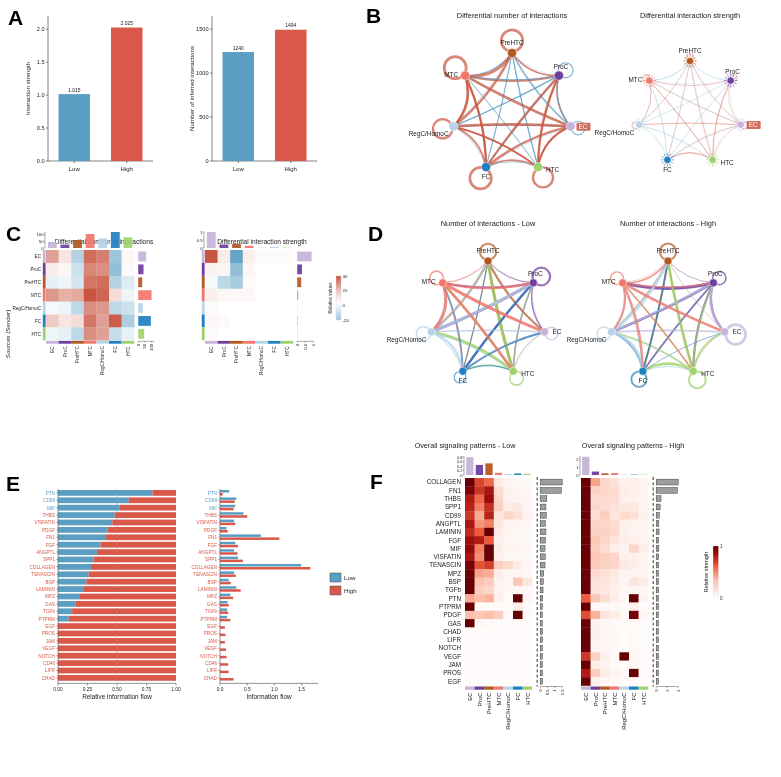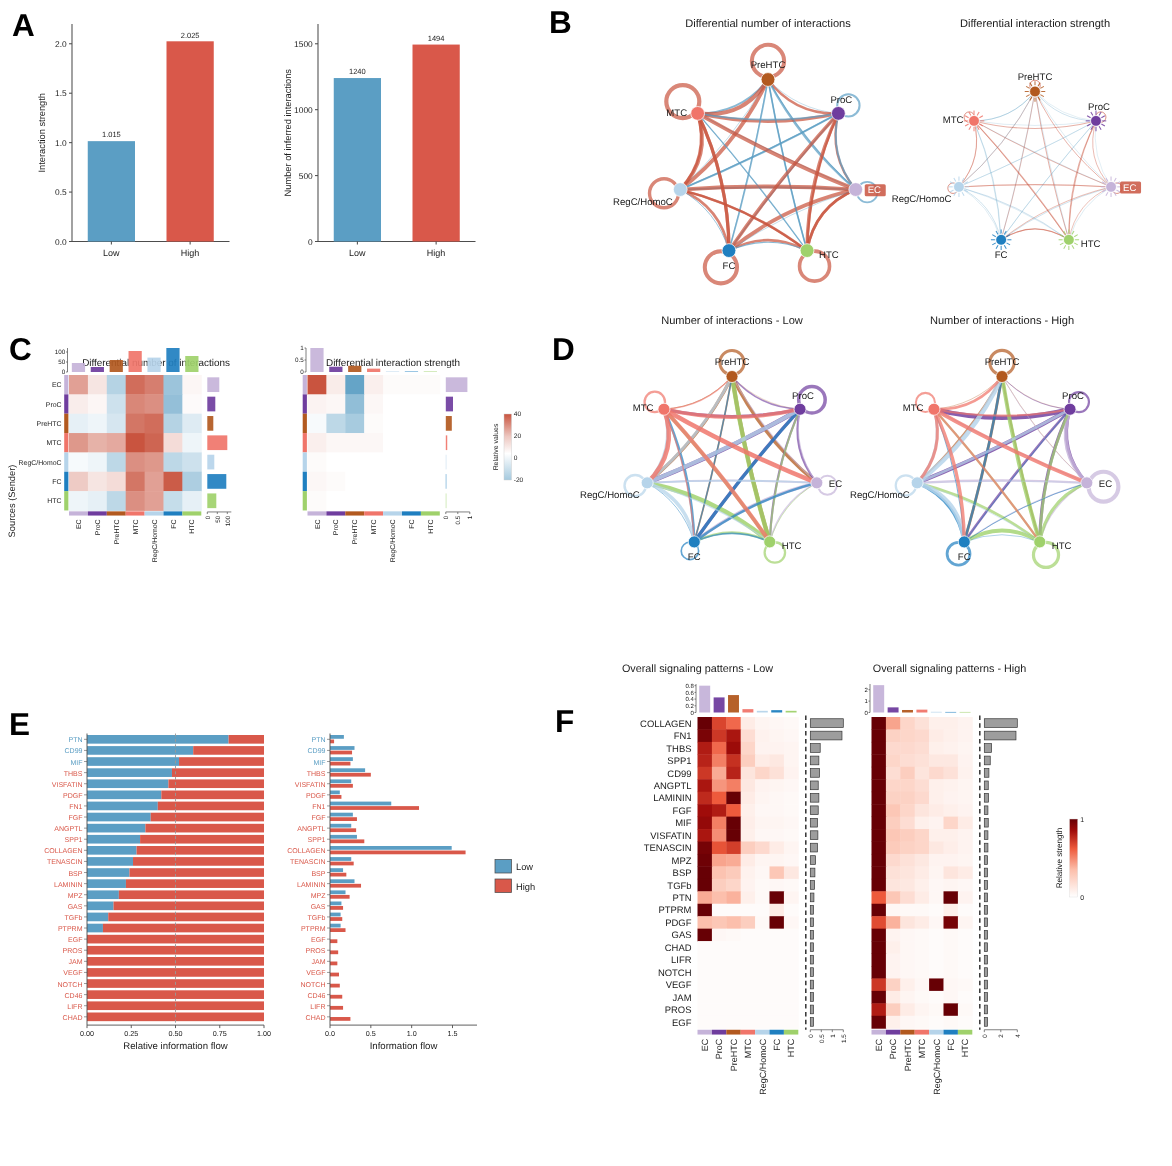--- a/index.html
+++ b/index.html
@@ -509,21 +509,21 @@
           <stop offset="0" stop-color="rgb(201,84,63)"></stop>
           <stop offset="0.34" stop-color="rgb(237,199,192)"></stop>
           <stop offset="0.6" stop-color="#ffffff"></stop>
           <stop offset="1" stop-color="rgb(164,201,222)"></stop>
         </linearGradient>
       </defs>
     </svg>
 </div>
 
 <div class="plabel" style="left:368px;top:222px;">D</div>
-<div class="panel" style="left:368px;top:196px;width:413px;height:206px;">
+<div class="panel" style="left:368px;top:206px;width:413px;height:206px;">
   <svg id="svgD" width="413" height="206">
       <text x="120" y="20" font-family="&quot;Liberation Sans&quot;,sans-serif" fill="#1a1a1a" font-size="7.4" text-anchor="middle">Number of interactions - Low</text>
       <text x="300" y="20" font-family="&quot;Liberation Sans&quot;,sans-serif" fill="#1a1a1a" font-size="7.4" text-anchor="middle">Number of interactions - High</text>
       <g>
         <path d="M120.0,55.0 Q138.6,74.4 165.3,76.8" fill="none" stroke="#b2591f" stroke-width="0.30" opacity="0.55" stroke-linecap="round"></path>
         <path d="M120.0,55.0 Q140.6,96.6 176.5,125.9" fill="none" stroke="#b2591f" stroke-width="2.21" opacity="0.75" stroke-linecap="round"></path>
         <path d="M120.0,55.0 Q128.9,111.0 145.2,165.3" fill="none" stroke="#b2591f" stroke-width="2.56" opacity="0.78" stroke-linecap="round"></path>
         <path d="M120.0,55.0 Q110.2,110.8 94.8,165.3" fill="none" stroke="#b2591f" stroke-width="1.15" opacity="0.64" stroke-linecap="round"></path>
         <path d="M120.0,55.0 Q99.4,96.6 63.5,125.9" fill="none" stroke="#b2591f" stroke-width="2.23" opacity="0.75" stroke-linecap="round"></path>
         <path d="M120.0,55.0 Q101.7,75.0 74.7,76.8" fill="none" stroke="#b2591f" stroke-width="0.57" opacity="0.58" stroke-linecap="round"></path>

